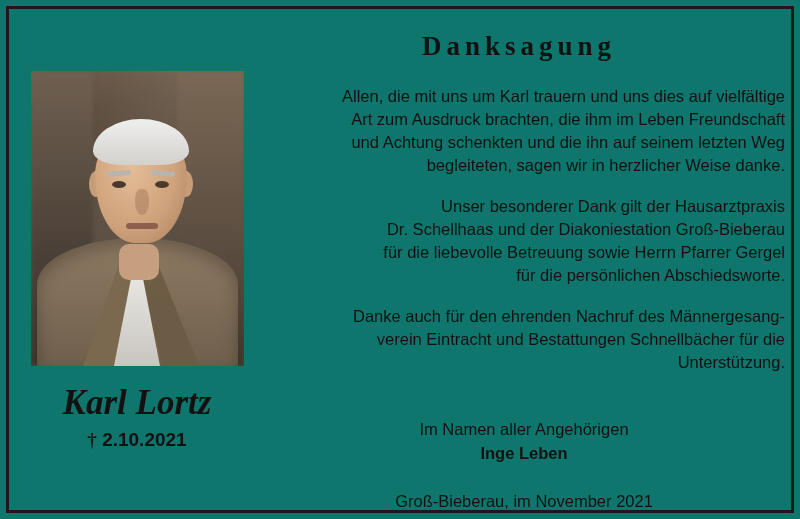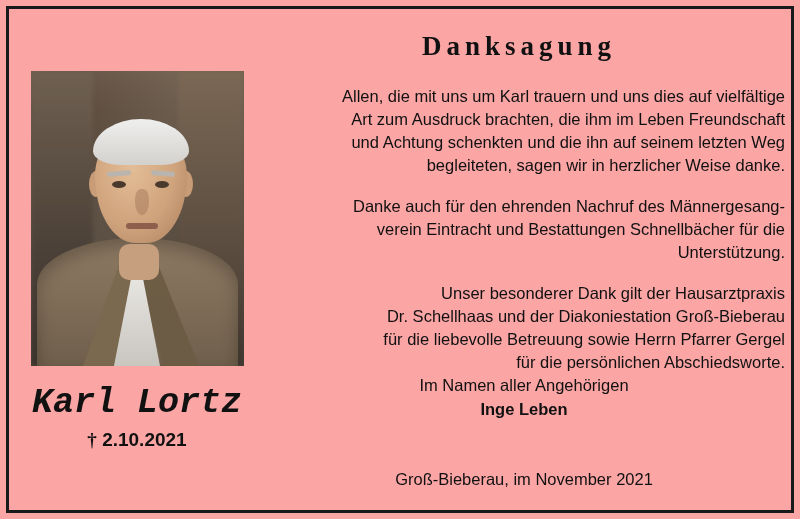--- a/index.html
+++ b/index.html
@@ -7,21 +7,21 @@
     padding: 0;
     background: #ffffff;
   }
   body {
     font-family: "Liberation Sans", sans-serif;
   }
   .page {
     position: relative;
     width: 800px;
     height: 519px;
-    background: #fca5a5;
+    background: #0f766e;
     box-sizing: border-box;
     overflow: hidden;
   }
   .border-frame {
     position: absolute;
     left: 6px;
     top: 6px;
     right: 6px;
     bottom: 6px;
     border: 3px solid #1a1a1a;
@@ -194,21 +194,21 @@
     border-radius: 4px;
   }
 
   
   .name {
     position: absolute;
     left: 12px;
     top: 374px;
     width: 232px;
     text-align: center;
-    font-family: Liberation Mono, monospace;
+    font-family: Liberation Serif, serif;
     font-size: 35px;
     font-weight: bold;
     font-style: italic;
     color: #111111;
   }
   .death-date {
     position: absolute;
     left: 12px;
     top: 420px;
     width: 232px;
@@ -234,34 +234,34 @@
     text-align: right;
   }
   .body-text p {
     margin: 0 0 18px 0;
     white-space: pre-line;
   }
 
   .closing {
     position: absolute;
     left: 250px;
-    top: 364px;
+    top: 408px;
     width: 530px;
     text-align: center;
     font-size: 16.5px;
     line-height: 24px;
     color: #111111;
   }
   .closing .signer {
     font-weight: bold;
   }
   .place-date {
     position: absolute;
     left: 250px;
-    top: 461px;
+    top: 483px;
     width: 530px;
     text-align: center;
     font-size: 16.5px;
     color: #111111;
   }
 </style>
 </head>
 <body>
 
 <div class="page">
@@ -298,27 +298,27 @@
     <div class="death-date">
       <span class="cross">†</span>
       <span>2.10.2021</span>
     </div>
 
     <div class="body-text">
       <p>Allen, die mit uns um Karl trauern und uns dies auf vielfältige
 Art zum Ausdruck brachten, die ihm im Leben Freundschaft
 und Achtung schenkten und die ihn auf seinem letzten Weg
 begleiteten, sagen wir in herzlicher Weise danke.</p>
-      <p>Danke auch für den ehrenden Nachruf des Männergesang-
-verein Eintracht und Bestattungen Schnellbächer für die
-Unterstützung.</p>
       <p>Unser besonderer Dank gilt der Hausarztpraxis
 Dr. Schellhaas und der Diakoniestation Groß-Bieberau
 für die liebevolle Betreuung sowie Herrn Pfarrer Gergel
 für die persönlichen Abschiedsworte.</p>
+      <p>Danke auch für den ehrenden Nachruf des Männergesang-
+verein Eintracht und Bestattungen Schnellbächer für die
+Unterstützung.</p>
     </div>
 
     <div class="closing">
       <div>Im Namen aller Angehörigen</div>
       <div class="signer">Inge Leben</div>
     </div>
 
     <div class="place-date">Groß-Bieberau, im November 2021</div>
 
   </div>

